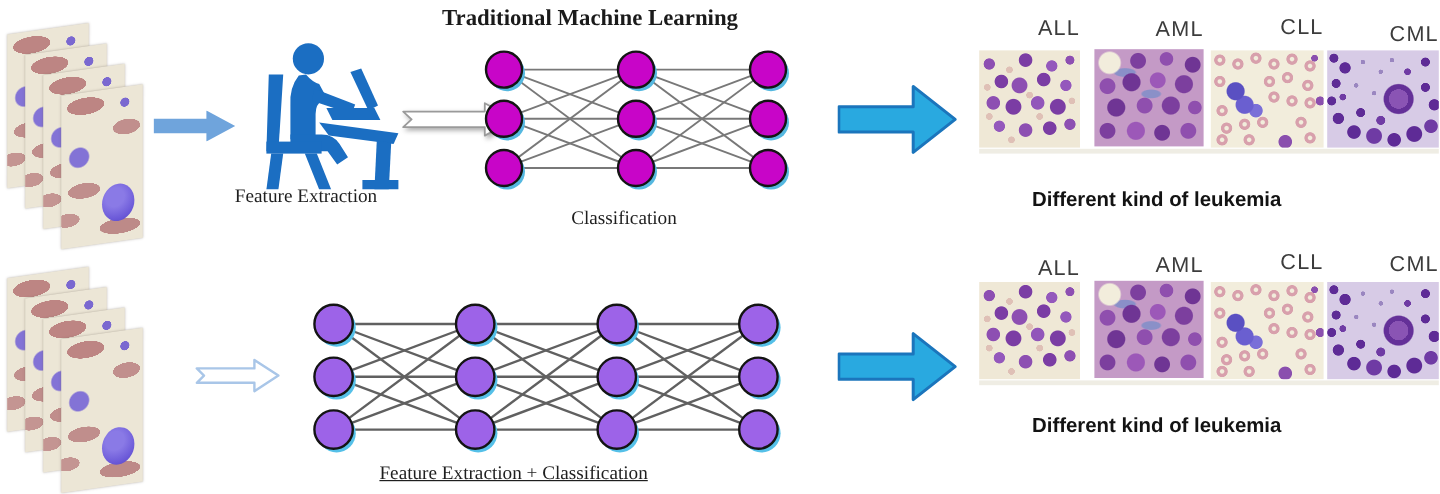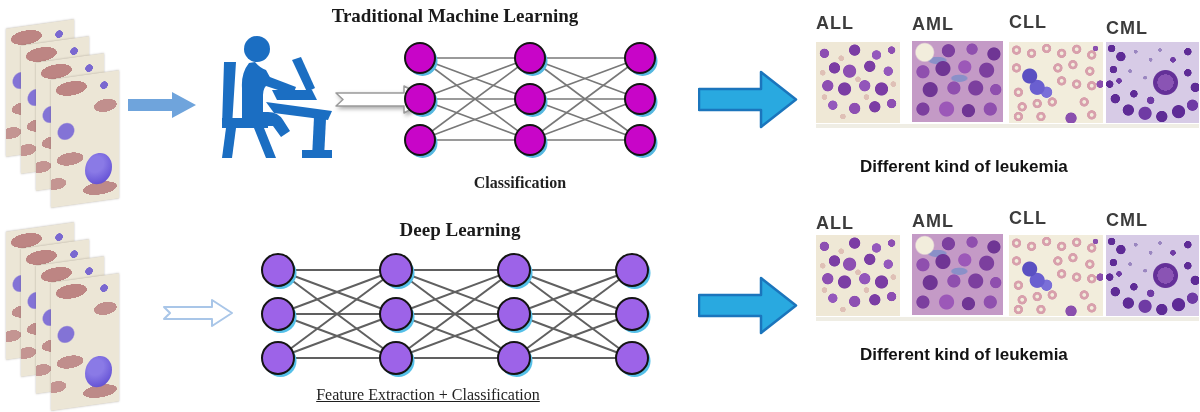--- a/index.html
+++ b/index.html
@@ -5,28 +5,28 @@
   html,body{margin:0;padding:0;background:#ffffff;}
   #canvas{
     position:relative;width:1200px;height:412px;overflow:hidden;
     background:#ffffff;font-family:"Liberation Sans",sans-serif;
   }
   .abs{position:absolute;}
 
   
   .serif-title{
     font-family:"Liberation Serif",serif;font-weight:bold;font-size:19px;
-    color:#1a1a1a;text-align:center;white-space:nowrap;
+    color:#1a1a1a;text-align:right;white-space:nowrap;
   }
   .serif-label{
     font-family:"Liberation Serif",serif;font-size:16px;color:#1f1f1f;
     text-align:center;white-space:nowrap;
   }
   .leuk-label{
-    font-size:18px;color:#3c3c3c;text-align:left;letter-spacing:1px;white-space:nowrap;font-weight:bold;
+    font-size:18px;color:#3c3c3c;text-align:right;letter-spacing:1px;white-space:nowrap;
   }
   .caption{
     font-size:17px;font-weight:bold;color:#131313;white-space:nowrap;
   }
 
   
   .stack{width:120px;height:185px;}
   .stack-tile{
     position:absolute;width:68px;height:128px;
     transform:skewY(-8deg);
@@ -191,45 +191,45 @@
       <path d="M14 96 L24 96 L20 126 L10 126 Z"></path>
       <path d="M42 96 L52 96 L64 126 L54 126 Z"></path>
       <path d="M54 70 L120 79 L116 88 L62 81 Z"></path>
       <path d="M102 85 L114 87 L112 126 L100 126 Z"></path>
       <path d="M90 118 L120 118 L120 126 L90 126 Z"></path>
       <path d="M80 28 L89 25 L103 56 L95 60 Z"></path>
       <path d="M60 58 L100 58 L105 68 L65 68 Z"></path>
     </g>
   </svg>
 
+  <div class="abs serif-label" style="left:180px;top:155px;width:150px;">Feature Extraction</div>
 
   <svg class="abs arrow-svg white-arrow" style="left:334px;top:84px;" width="97" height="31" viewBox="0 0 97 31">
     <polygon points="2,9 70,9 70,2 95,15.5 70,29 70,22 2,22 9,15.5" fill="#ffffff" stroke="#9A9A9A" stroke-width="1.5" stroke-linejoin="round"></polygon>
   </svg>
 
-  <div class="abs serif-label" style="left:450px;top:174px;width:140px;font-weight:bold;">Classification</div>
+  <div class="abs serif-label" style="left:450px;top:174px;width:140px;">Classification</div>
 
   <svg class="abs arrow-svg" style="left:698px;top:70px;" width="100" height="59" viewBox="0 0 100 59">
     <polygon points="1,19 63,19 63,2 98,29.5 63,57 63,40 1,40" fill="#29A9E0" stroke="#1B75BC" stroke-width="2.5" stroke-linejoin="round"></polygon>
   </svg>
 
   <div class="abs leuk-label" style="left:816px;top:13px;width:84px;">ALL</div>
   <div class="abs leuk-label" style="left:912px;top:14px;width:91px;">AML</div>
   <div class="abs leuk-label" style="left:1009px;top:12px;width:94px;">CLL</div>
   <div class="abs leuk-label" style="left:1106px;top:18px;width:93px;">CML</div>
 
   <div class="abs tile tile-all" style="left:816px;top:42px;width:84px;"></div>
   <div class="abs tile tile-aml" style="left:912px;top:41px;width:91px;"></div>
   <div class="abs tile tile-cll" style="left:1009px;top:42px;width:94px;"></div>
   <div class="abs tile tile-cml" style="left:1106px;top:42px;width:93px;"></div>
   <div class="abs tile-strip" style="left:816px;top:124px;width:383px;"></div>
 
   <div class="abs caption" style="left:860px;top:157px;width:260px;">Different kind of leukemia</div>
 
-  <div class="abs serif-title" style="left:370px;top:219px;width:180px;">Deep Learning</div>
 
   <div class="abs stack" style="left:6px;top:227px;">
     <div class="stack-tile" style="left:0;top:0;"></div>
     <div class="stack-tile" style="left:15px;top:17px;"></div>
     <div class="stack-tile" style="left:30px;top:34px;"></div>
     <div class="stack-tile" style="left:45px;top:51px;">
       <div class="big-cell"></div>
     </div>
   </div>
 

